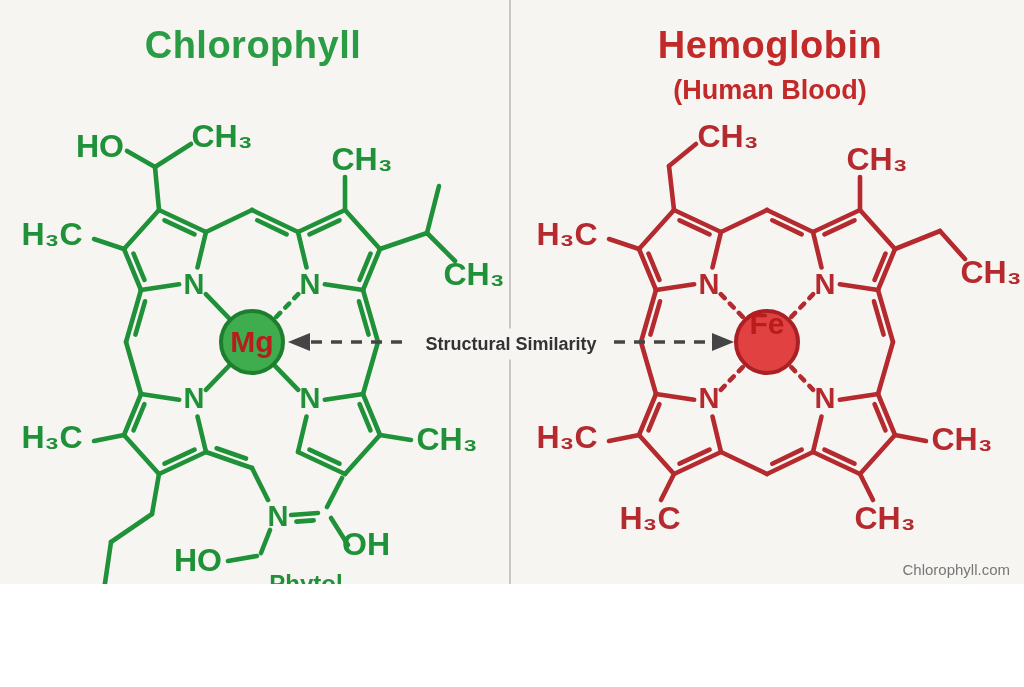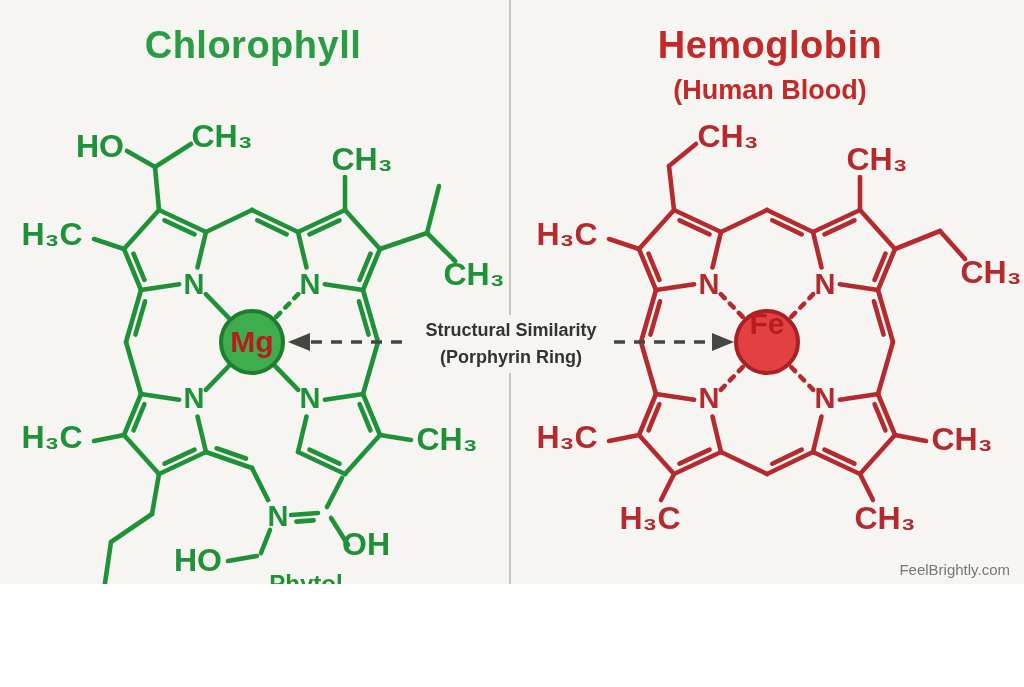--- a/index.html
+++ b/index.html
@@ -212,17 +212,16 @@
   <div class="lbl r n" style="left:709px;top:398px">N</div>
   <div class="lbl r n" style="left:825px;top:398px">N</div>
   <div class="lbl r atom" style="left:567px;top:437px">H₃C</div>
   <div class="lbl r atom" style="left:650px;top:518px">H₃C</div>
   <div class="lbl r atom" style="left:962px;top:439px">CH₃</div>
   <div class="lbl r atom" style="left:885px;top:518px">CH₃</div>
   <div class="lbl metal" style="left:767px;top:324px">Fe</div>
 
   <div class="center-note">
     <div>Structural Similarity</div>
-    <div>(Porphyrin Ring)</div>
   </div>
 
-  <div class="watermark">FeelBrightly.com</div>
+  <div class="watermark">Chlorophyll.com</div>
 </div>
 
 </body></html>

